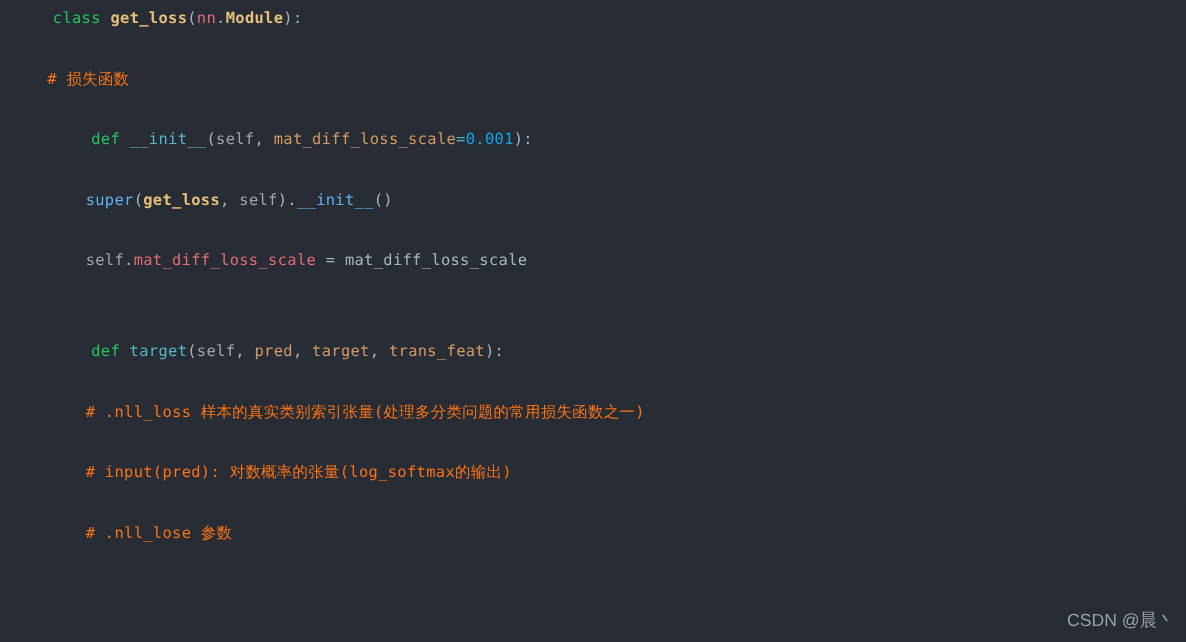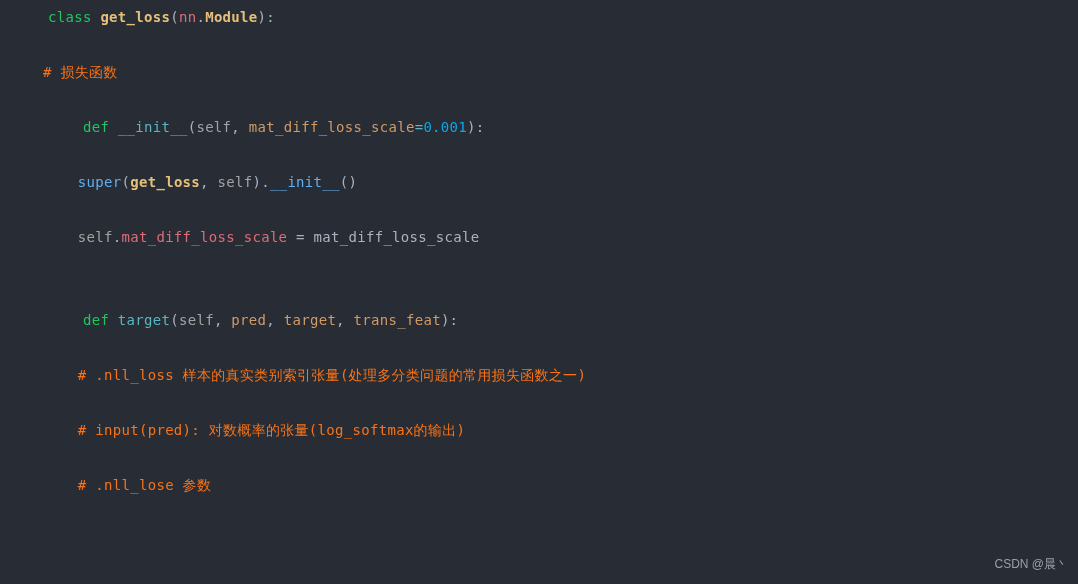--- a/index.html
+++ b/index.html
@@ -31,21 +31,21 @@
     .num { color: #0ea5e9; }
     .call { color: #61afef; text-align: center; }
     .comment { color: #f97316; }
     .punct { color: #abb2bf; }
     .op { color: #56b6c2; }
     .ident { color: #e06c75; }
     .watermark {
       position: absolute;
       bottom: 6px;
       right: 10px;
-      font-size: 12px;
+      font-size: 16px;
       color: #9aa0a9;
       font-family: sans-serif;
     }
   </style>
 </head>
 <body>
 
 <pre><div class="line"><span class="kw">class</span><span class="cls"> get_loss</span><span class="punct">(</span><span class="ident">nn</span><span class="punct">.</span><span class="cls">Module</span><span class="punct">):</span></div>
 <div class="line"><span>    </span><span class="comment"># 损失函数</span></div>
 <div class="line"><span>    </span><span class="kw">def</span><span class="fn"> __init__</span><span class="punct">(</span><span class="self">self</span><span class="punct">, </span><span class="param">mat_diff_loss_scale</span><span class="op">=</span><span class="num">0.001</span><span class="punct">):</span></div>

